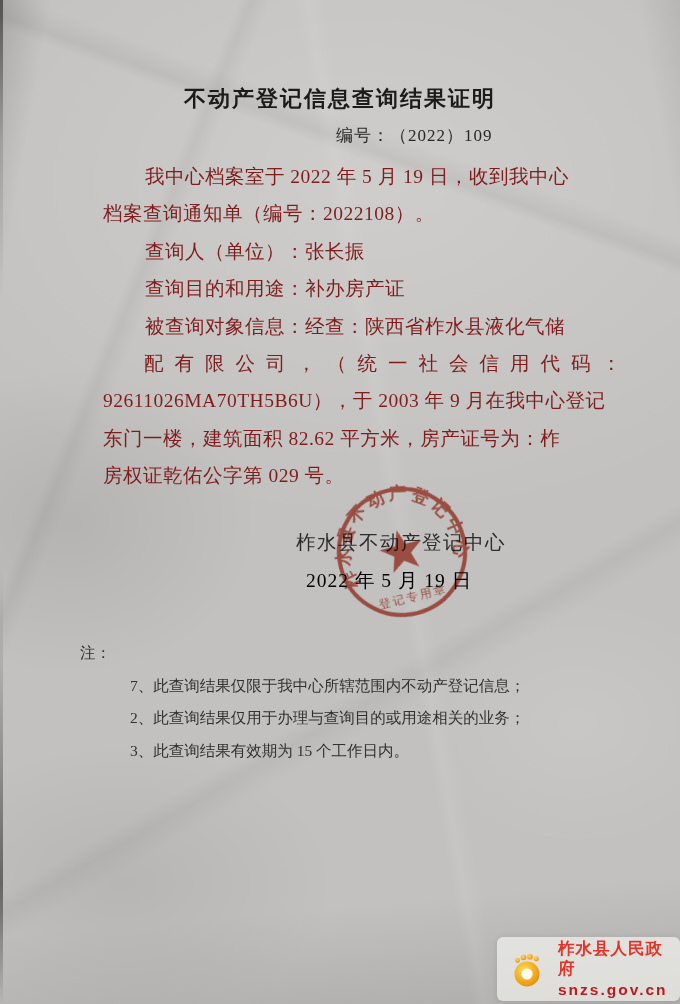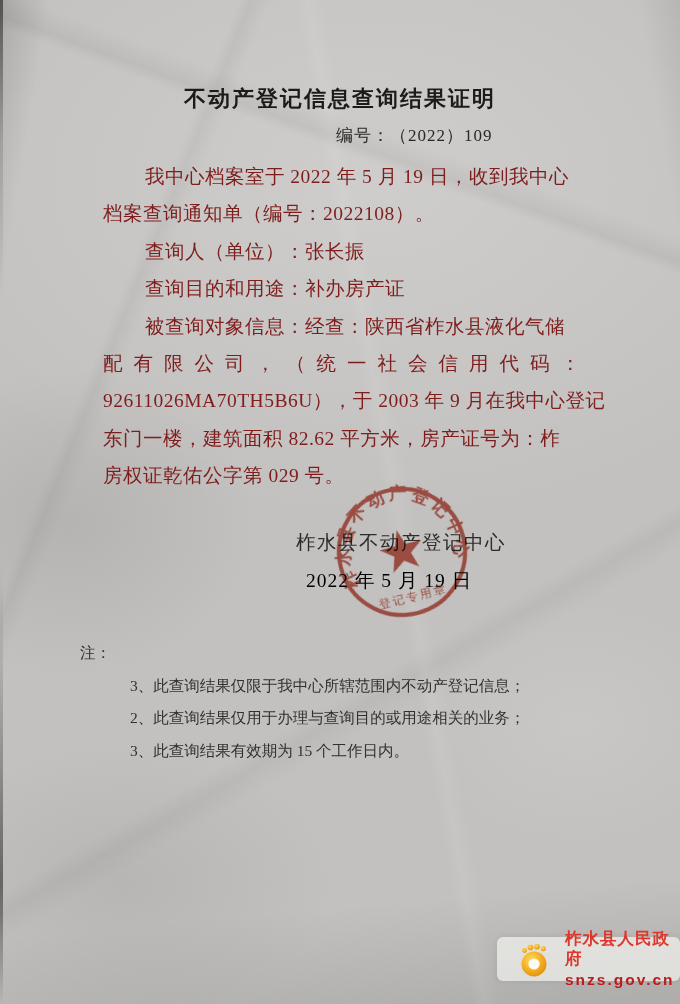--- a/index.html
+++ b/index.html
@@ -35,35 +35,35 @@
     font-family:"Liberation Sans","DejaVu Sans",sans-serif;
     font-size:22px;font-weight:700;letter-spacing:2px;color:#1d1b1a;
   }
   .docno{position:absolute;top:124px;left:336px;font-size:17px;letter-spacing:1px;color:#2a2826;}
   .body-block{
     position:absolute;top:158px;left:103px;width:494px;
     font-size:19.5px;line-height:37.4px;letter-spacing:.5px;color:#7f1d1d;
   }
   .line{white-space:nowrap;}
   .line.indent{text-indent:2.15em;}
-  .line.spread{letter-spacing:11px;white-space:nowrap;}
+  .line.spread{letter-spacing:11px;white-space:nowrap;margin-left:41px;}
   .sign-line{position:absolute;top:529px;left:296px;font-size:19.5px;letter-spacing:1.5px;color:#2e2c2a;}
   .date-line{position:absolute;top:567px;left:306px;font-size:19.5px;letter-spacing:1px;color:#000000;}
   .notes{position:absolute;top:637px;left:80px;font-size:15.5px;line-height:32.6px;color:#33312f;}
   .notes .note-item{margin-left:50px;white-space:nowrap;}
   .seal{
     position:absolute;left:312px;top:462px;width:180px;height:180px;
     transform:rotate(-14deg);opacity:.84;mix-blend-mode:multiply;
     filter:blur(.4px);pointer-events:none;
   }
   .watermark{
-    position:absolute;left:497px;top:937px;width:183px;height:44px;
+    position:absolute;left:497px;top:937px;width:183px;height:64px;
     background:rgba(250,250,247,.62);border-radius:6px;
     box-shadow:0 0 6px rgba(0,0,0,.08);
-    display:flex;align-items:center;gap:8px;padding:11px;box-sizing:border-box;
+    display:flex;align-items:center;gap:8px;padding:4px;box-sizing:border-box;
   }
   .wm-icon{flex:0 0 auto;margin-left:7px;}
   .wm-text{display:flex;flex-direction:column;line-height:1.25;}
   .wm-org{font-size:16.5px;font-weight:700;font-family:"Liberation Serif","DejaVu Serif",serif;letter-spacing:1px;}
   .wm-url{font-size:15.5px;font-weight:700;font-family:"Liberation Sans","DejaVu Sans",sans-serif;letter-spacing:2px;}
 </style>
 </head>
 <body>
 
 <div class="creases"></div>
@@ -95,21 +95,21 @@
     <div class="line">房权证乾佑公字第 029 号。</div>
   </div>
 
 <div class="sign-line">柞水县不动产登记中心</div>
 <div class="date-line">2022 年 5 月 19 日</div>
 
 <div class="notes">
   <div>注：</div>
   <div>
 
-      <div class="note-item">3、此查询结果仅限于我中心所辖范围内不动产登记信息；</div>
+      <div class="note-item">7、此查询结果仅限于我中心所辖范围内不动产登记信息；</div>
 
       <div class="note-item">2、此查询结果仅用于办理与查询目的或用途相关的业务；</div>
 
       <div class="note-item">3、此查询结果有效期为 15 个工作日内。</div>
     </div>
 </div>
 
 <div class="seal">
   <svg viewBox="0 0 160 160" width="180" height="180">
     <defs>

